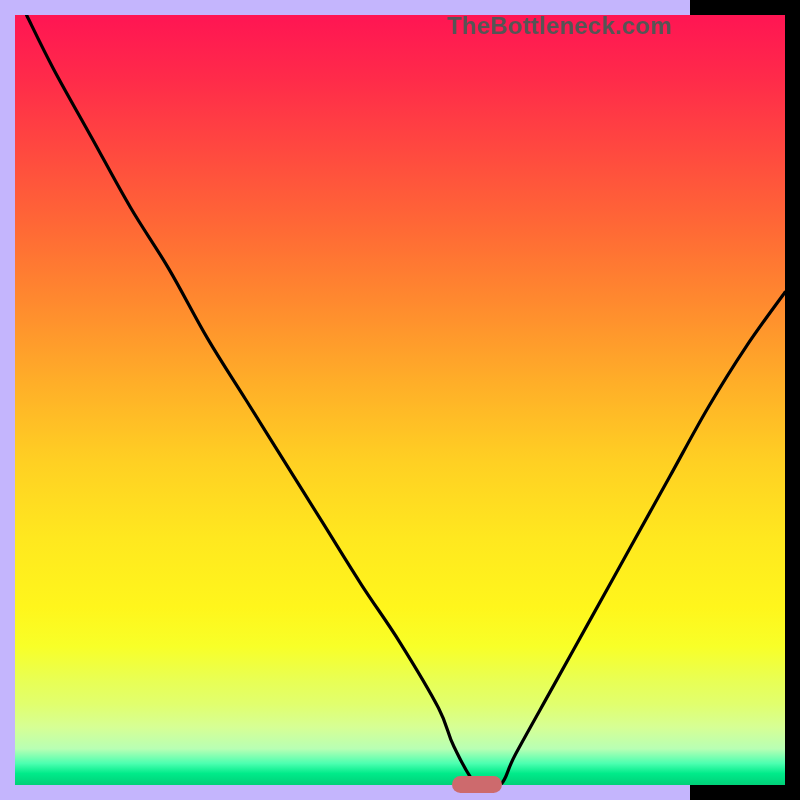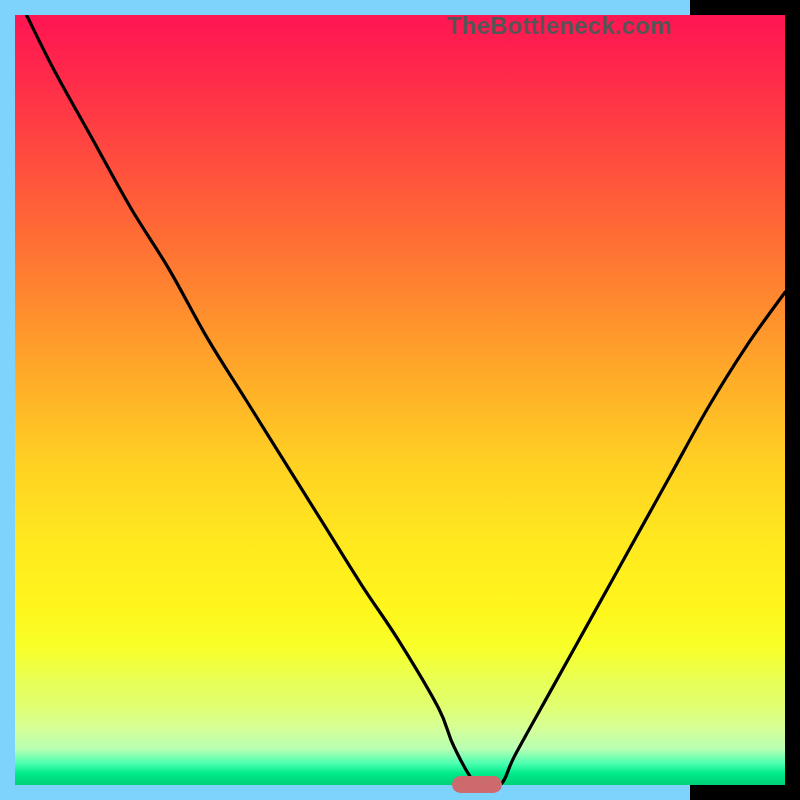--- a/index.html
+++ b/index.html
@@ -1,21 +1,21 @@
 <!DOCTYPE html>
 <html><head>
 <meta charset="utf-8">
 <style>
   * { margin: 0; padding: 0; box-sizing: border-box; }
   html, body { width: 800px; height: 800px; overflow: hidden; background: #000; }
   .chart-container {
     position: relative;
     width: 690px;
     height: 800px;
-    background: #7dd3fc;
+    background: #c4b5fd;
   }
   .plot-area {
     position: absolute;
     left: 15px;
     top: 15px;
     width: 770px;
     height: 770px;
     background: linear-gradient(to bottom,
       #ff1553 0%,
       #ff2a4a 8%,

